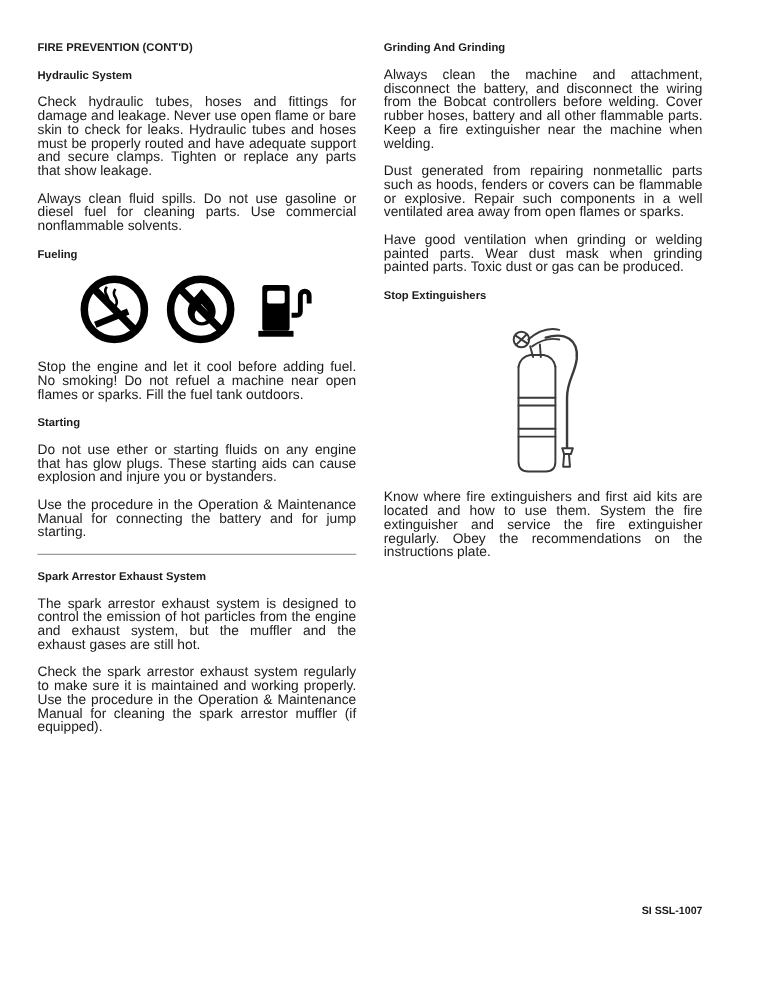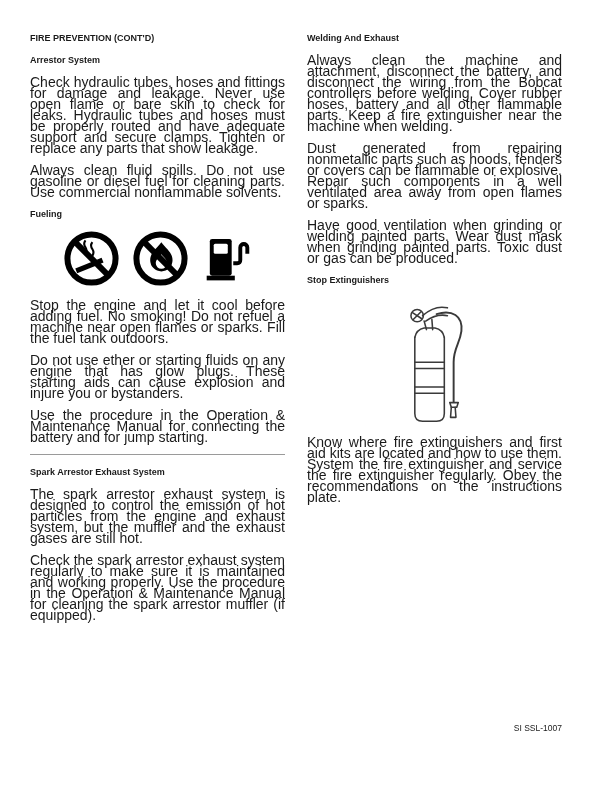--- a/index.html
+++ b/index.html
@@ -7,41 +7,41 @@
   body {
     width: 612px; height: 792px;
     background: #ffffff;
     font-family: "Liberation Sans", "DejaVu Sans", sans-serif;
     color: #1a1a1a;
   }
   .page { position: relative; width: 612px; height: 738px; overflow: hidden; background: #fff; }
   .columns { display: flex; gap: 22px; padding: 33px 50px 0 30px; }
   .col { width: 255px; flex: 0 0 255px; }
   h1, h2 { font-size: 9px; line-height: 11px; font-weight: bold; margin: 0 0 11px 0; }
-  p { font-size: 14px; line-height: 11px; margin: 0 0 11px 0; text-align: justify; }
+  p { font-size: 11px; line-height: 11px; margin: 0 0 11px 0; text-align: justify; }
   .icon-row { display: flex; justify-content: center; align-items: center; gap: 14px; margin: 3px 0 14px 0; }
   .picto { display: inline-flex; }
   .rule { border-top: 1px solid #9a9a9a; margin: 3px 0 12px 0; }
   .figure { display: flex; justify-content: center; margin: 2px 0 8px 0; }
-  .doc-ref { position: absolute; top: 723px; right: 50px; font-size: 8.5px; }
+  .doc-ref { position: absolute; top: 723px; right: 50px; font-size: 8.5px; font-weight: bold; }
   .footer { position: absolute; left: 30px; right: 50px; top: 753px; height: 14px; font-size: 9px; font-weight: bold; }
   .footer .page-num { position: absolute; left: 0; right: 0; text-align: center; }
   .footer .manual-title { position: absolute; right: 0; white-space: nowrap; }
 </style>
 </head>
 <body>
 
 <div class="page">
 
   <div class="columns">
 
     <div class="col">
       <h1>FIRE PREVENTION (CONT'D)</h1>
 
-      <h2>Arrestor System</h2>
+      <h2>Hydraulic System</h2>
       <p>Check hydraulic tubes, hoses and fittings for damage and leakage. Never use open flame or bare skin to check for leaks. Hydraulic tubes and hoses must be properly routed and have adequate support and secure clamps. Tighten or replace any parts that show leakage.</p>
       <p>Always clean fluid spills. Do not use gasoline or diesel fuel for cleaning parts. Use commercial nonflammable solvents.</p>
 
       <h2>Fueling</h2>
 
       <div class="icon-row">
         <span class="picto">
           <svg viewBox="0 0 64 64" width="55" height="55" aria-hidden="true">
             <g transform="rotate(-22 30 40)">
               <rect x="13" y="37" width="25" height="6" fill="#000"></rect>
@@ -66,32 +66,33 @@
             <rect x="10" y="7" width="28" height="47" rx="3" fill="#000"></rect>
             <rect x="15" y="13" width="18" height="13" rx="2" fill="#fff"></rect>
             <rect x="6" y="54" width="36" height="6" fill="#000"></rect>
             <path d="M40 38 h5 c3 0 4 -1 4 -4 V18 c0 -6 9 -6 9 0 v8" fill="none" stroke="#000" stroke-width="5"></path>
           </svg>
         </span>
       </div>
 
       <p>Stop the engine and let it cool before adding fuel. No smoking! Do not refuel a machine near open flames or sparks. Fill the fuel tank outdoors.</p>
 
+      <h2>Starting</h2>
       <p>Do not use ether or starting fluids on any engine that has glow plugs. These starting aids can cause explosion and injure you or bystanders.</p>
       <p>Use the procedure in the Operation &amp; Maintenance Manual for connecting the battery and for jump starting.</p>
 
       <div class="rule"></div>
 
       <h2>Spark Arrestor Exhaust System</h2>
       <p>The spark arrestor exhaust system is designed to control the emission of hot particles from the engine and exhaust system, but the muffler and the exhaust gases are still hot.</p>
       <p>Check the spark arrestor exhaust system regularly to make sure it is maintained and working properly. Use the procedure in the Operation &amp; Maintenance Manual for cleaning the spark arrestor muffler (if equipped).</p>
     </div>
 
     <div class="col">
-      <h2>Welding And Exhaust</h2>
+      <h2>Grinding And Grinding</h2>
       <p>Always clean the machine and attachment, disconnect the battery, and disconnect the wiring from the Bobcat controllers before welding. Cover rubber hoses, battery and all other flammable parts. Keep a fire extinguisher near the machine when welding.</p>
       <p>Dust generated from repairing nonmetallic parts such as hoods, fenders or covers can be flammable or explosive. Repair such components in a well ventilated area away from open flames or sparks.</p>
       <p>Have good ventilation when grinding or welding painted parts. Wear dust mask when grinding painted parts. Toxic dust or gas can be produced.</p>
 
       <h2>Stop Extinguishers</h2>
 
       <div class="figure">
         <svg viewBox="0 0 100 170" width="84" height="132" aria-hidden="true">
           <g fill="none" stroke="#3a3a3a" stroke-width="2" stroke-linecap="round" stroke-linejoin="round">
 

